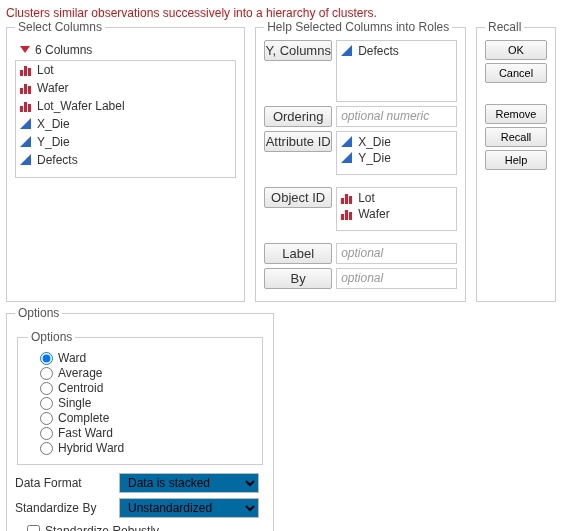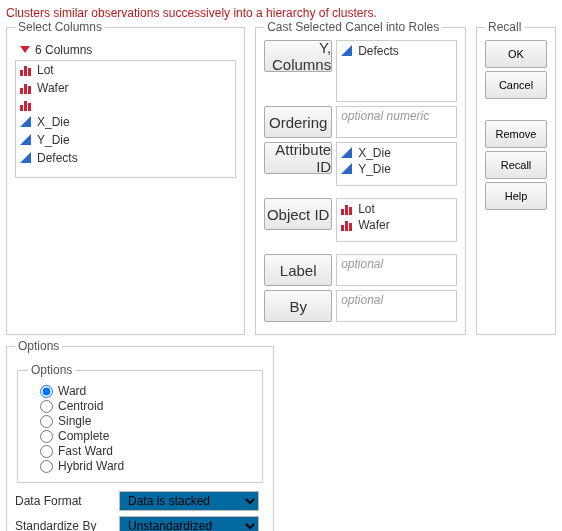--- a/index.html
+++ b/index.html
@@ -88,22 +88,22 @@
     padding: 1px 4px;
     height: 20px;
   }
   .role-row {
     display: flex;
     gap: 4px;
     margin-bottom: 4px;
   }
   .role-btn {
     width: 68px;
-    height: 32px;
-    font-size: 15px;
+    height: 21px;
+    font-size: 13px;
     border: 1px solid #aaa;
     background: linear-gradient(#fafafa,#e6e6e6);
     border-radius: 2px;
     cursor: pointer;
     display: flex;
     align-items: center;
     justify-content: center;
     align-self: flex-start;
     text-align: right;
   }
@@ -120,21 +120,21 @@
   .placeholder { color: #999; font-style: italic; }
   .role-item {
     display: flex;
     align-items: center;
     gap: 5px;
     padding: 1px 0;
   }
   .action-btn {
     display: block;
     width: 62px;
-    height: 28px;
+    height: 20px;
     margin-bottom: 3px;
     font-size: 11px;
     border: 1px solid #aaa;
     background: linear-gradient(#fafafa,#e6e6e6);
     border-radius: 2px;
     cursor: pointer;
   }
   .action-gap { height: 18px; }
   .action-gap2 { height: 45px; }
   svg { display: block; }
@@ -183,20 +183,21 @@
         <div class="list-item">
           <svg width="12" height="12">
             <use href="#ico-red-bars"></use>
           </svg>
           <span>Wafer</span>
         </div>
         <div class="list-item">
           <svg width="12" height="12">
             <use href="#ico-red-bars"></use>
           </svg>
+          <span>Lot_Wafer Label</span>
         </div>
         <div class="list-item">
           <svg width="12" height="12">
             <use href="#ico-blue-tri"></use>
           </svg>
           <span>X_Die</span>
         </div>
         <div class="list-item">
           <svg width="12" height="12">
             <use href="#ico-blue-tri"></use>
@@ -206,21 +207,21 @@
         <div class="list-item">
           <svg width="12" height="12">
             <use href="#ico-blue-tri"></use>
           </svg>
           <span>Defects</span>
         </div>
       </div>
   </fieldset>
 
   <fieldset class="cast-roles">
-    <legend>Cast Selected Cancel into Roles</legend>
+    <legend>Help Selected Columns into Roles</legend>
     <div id="roles-container">
         <div class="role-row">
           <div class="role-btn">Y, Columns</div>
           <div class="role-box tall">
             <div class="role-item">
               <svg width="12" height="12">
                 <use href="#ico-blue-tri"></use>
               </svg>
               <span>Defects</span>
             </div>
@@ -290,20 +291,24 @@
 
 <fieldset class="options">
   <legend>Options</legend>
 
   <fieldset class="method">
     <legend>Options</legend>
     <div id="methods-container">
         <div class="radio-row">
           <input type="radio" name="method" checked="" style="">
           <span>Ward</span>
+        </div>
+        <div class="radio-row">
+          <input type="radio" name="method" style="">
+          <span>Average</span>
         </div>
         <div class="radio-row">
           <input type="radio" name="method" style="">
           <span>Centroid</span>
         </div>
         <div class="radio-row">
           <input type="radio" name="method" style="">
           <span>Single</span>
         </div>
         <div class="radio-row">

